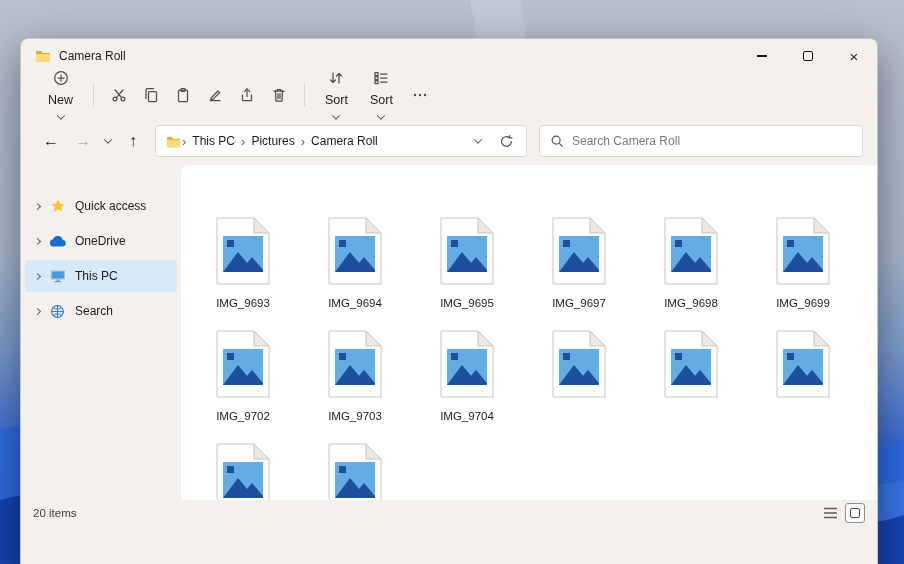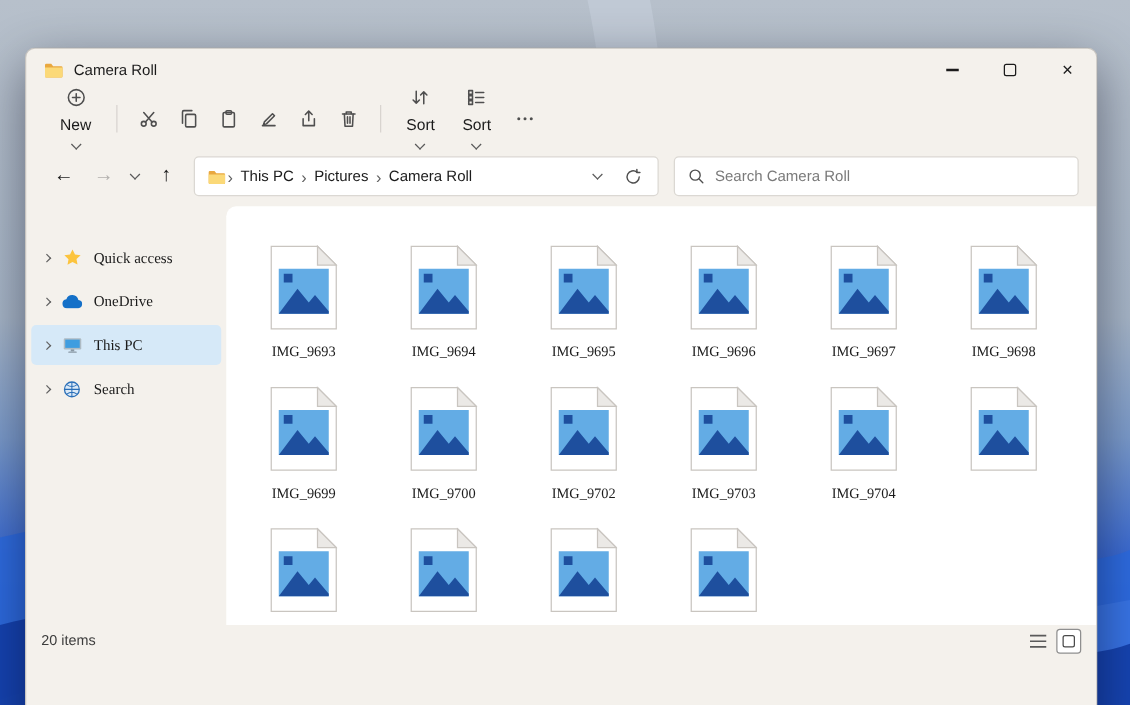--- a/index.html
+++ b/index.html
@@ -40,28 +40,28 @@
   .nav-chev { width:18px; height:32px; display:flex; align-items:center; justify-content:center; background:transparent; border:0; cursor:pointer; }
   .addr { width:372px; height:32px; margin-left:6px; background:#fff; border:1px solid #dbd8d3; border-radius:4px; display:flex; align-items:center; padding:0 10px; }
   .crumb { padding:0 5px; font-size:12px; color:#1b1b1b; background:transparent; border:0; cursor:pointer; white-space:nowrap; }
   .crumb-sep { color:#5f5f5f; font-size:13px; padding:0 1px; }
   .addr-right { margin-left:auto; display:flex; align-items:center; gap:14px; padding-right:2px; }
   .searchbox { flex:1; height:32px; margin-left:12px; background:#fff; border:1px solid #dbd8d3; border-radius:4px; display:flex; align-items:center; padding:0 10px; gap:8px; }
   .searchbox input { flex:1; border:0; outline:0; font-size:12px; color:#1b1b1b; font-family:inherit; background:transparent; }
   .searchbox input::placeholder { color:#7a7a7a; }
 
   
-  .wbody { display:flex; height:335px;font-family:Liberation Serif, serif; }
+  .wbody { display:flex; height:335px; }
   .sidebar { width:160px; padding-top:22px; flex:0 0 160px; }
   .side-item { height:32px; margin:3px 4px; display:flex; align-items:center; gap:9px; padding-left:10px; border-radius:4px; font-size:12px; color:#1b1b1b; cursor:pointer; }
   .side-item.selected { background:#d6e9f8; }
   .side-ico { width:17px; height:17px; display:flex; align-items:center; justify-content:center; }
 
   .content { flex:1; background:#fff; border-radius:8px 0 0 0; overflow:hidden; position:relative; }
-  .grid { display:grid; grid-template-columns:repeat(6,112px); grid-auto-rows:113px; padding:31px 0 0 6px; }
+  .grid { display:grid; grid-template-columns:repeat(6,112px); grid-auto-rows:113px; padding:31px 0 0 6px;margin-top:21px; }
   .tile { width:112px; display:flex; flex-direction:column; align-items:center; cursor:pointer; }
   .tile .ficon { margin-bottom:11px; }
   .fname { font-size:11.5px; color:#1b1b1b; height:14px; line-height:14px; }
 
   
   .statusbar { height:26px; display:flex; align-items:center; padding:0 12px; font-size:11.5px; color:#3c3c3c; }
   .sb-right { margin-left:auto; display:flex; align-items:center; gap:7px; }
   .sb-btn { background:transparent; border:0; display:flex; align-items:center; justify-content:center; cursor:pointer; padding:0; }
   .sb-box { width:20px; height:20px; border:1px solid #8f8f8f; border-radius:3px; background:#fff; display:flex; align-items:center; justify-content:center; }
   .sb-box-inner { width:10px; height:10px; border:1.4px solid #4a4a4a; border-radius:2px; }
@@ -309,30 +309,20 @@
             <div class="fname">IMG_9695</div>
           </div>
           <div class="tile">
             <svg class="ficon" width="54" height="68" viewBox="0 0 54 68">
                 <path d="M1 1h37l15 15v51H1z" fill="#fff" stroke="#c9c5c0"></path>
                 <path d="M38 1l15 15H38z" fill="#ebe9e6" stroke="#c9c5c0"></path>
                 <rect x="7" y="19" width="40" height="36" fill="#63ace5"></rect>
                 <rect x="11" y="23" width="7" height="7" fill="#1e4f9e"></rect>
                 <path d="M7 55L22 35l9 11 5-6 11 13v2z" fill="#1e4f9e"></path>
               </svg>
-            <div class="fname">IMG_9696</div>
-          </div>
-          <div class="tile">
-            <svg class="ficon" width="54" height="68" viewBox="0 0 54 68">
-                <path d="M1 1h37l15 15v51H1z" fill="#fff" stroke="#c9c5c0"></path>
-                <path d="M38 1l15 15H38z" fill="#ebe9e6" stroke="#c9c5c0"></path>
-                <rect x="7" y="19" width="40" height="36" fill="#63ace5"></rect>
-                <rect x="11" y="23" width="7" height="7" fill="#1e4f9e"></rect>
-                <path d="M7 55L22 35l9 11 5-6 11 13v2z" fill="#1e4f9e"></path>
-              </svg>
             <div class="fname">IMG_9697</div>
           </div>
           <div class="tile">
             <svg class="ficon" width="54" height="68" viewBox="0 0 54 68">
                 <path d="M1 1h37l15 15v51H1z" fill="#fff" stroke="#c9c5c0"></path>
                 <path d="M38 1l15 15H38z" fill="#ebe9e6" stroke="#c9c5c0"></path>
                 <rect x="7" y="19" width="40" height="36" fill="#63ace5"></rect>
                 <rect x="11" y="23" width="7" height="7" fill="#1e4f9e"></rect>
                 <path d="M7 55L22 35l9 11 5-6 11 13v2z" fill="#1e4f9e"></path>
               </svg>
@@ -341,30 +331,20 @@
 
           <div class="tile">
             <svg class="ficon" width="54" height="68" viewBox="0 0 54 68">
                 <path d="M1 1h37l15 15v51H1z" fill="#fff" stroke="#c9c5c0"></path>
                 <path d="M38 1l15 15H38z" fill="#ebe9e6" stroke="#c9c5c0"></path>
                 <rect x="7" y="19" width="40" height="36" fill="#63ace5"></rect>
                 <rect x="11" y="23" width="7" height="7" fill="#1e4f9e"></rect>
                 <path d="M7 55L22 35l9 11 5-6 11 13v2z" fill="#1e4f9e"></path>
               </svg>
             <div class="fname">IMG_9699</div>
-          </div>
-          <div class="tile">
-            <svg class="ficon" width="54" height="68" viewBox="0 0 54 68">
-                <path d="M1 1h37l15 15v51H1z" fill="#fff" stroke="#c9c5c0"></path>
-                <path d="M38 1l15 15H38z" fill="#ebe9e6" stroke="#c9c5c0"></path>
-                <rect x="7" y="19" width="40" height="36" fill="#63ace5"></rect>
-                <rect x="11" y="23" width="7" height="7" fill="#1e4f9e"></rect>
-                <path d="M7 55L22 35l9 11 5-6 11 13v2z" fill="#1e4f9e"></path>
-              </svg>
-            <div class="fname">IMG_9700</div>
           </div>
           <div class="tile">
             <svg class="ficon" width="54" height="68" viewBox="0 0 54 68">
                 <path d="M1 1h37l15 15v51H1z" fill="#fff" stroke="#c9c5c0"></path>
                 <path d="M38 1l15 15H38z" fill="#ebe9e6" stroke="#c9c5c0"></path>
                 <rect x="7" y="19" width="40" height="36" fill="#63ace5"></rect>
                 <rect x="11" y="23" width="7" height="7" fill="#1e4f9e"></rect>
                 <path d="M7 55L22 35l9 11 5-6 11 13v2z" fill="#1e4f9e"></path>
               </svg>
             <div class="fname">IMG_9702</div>

